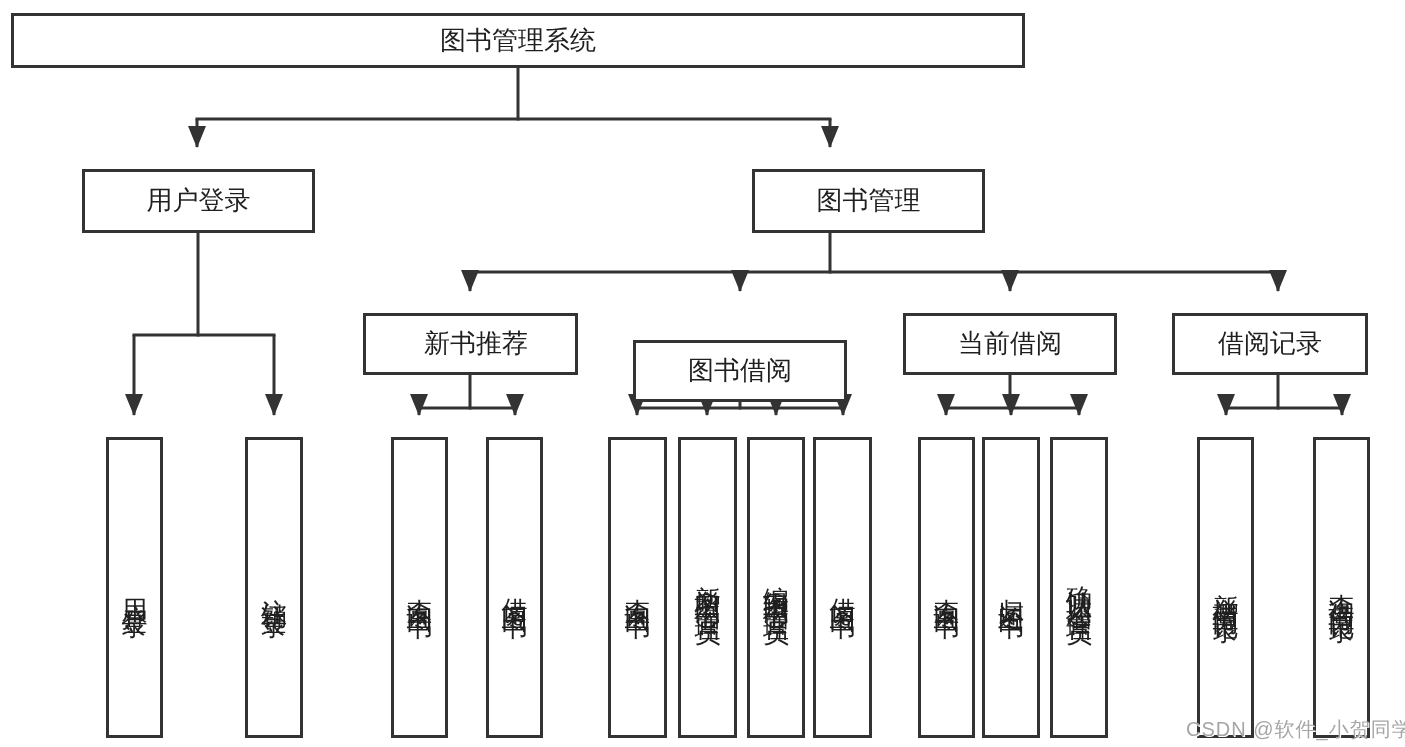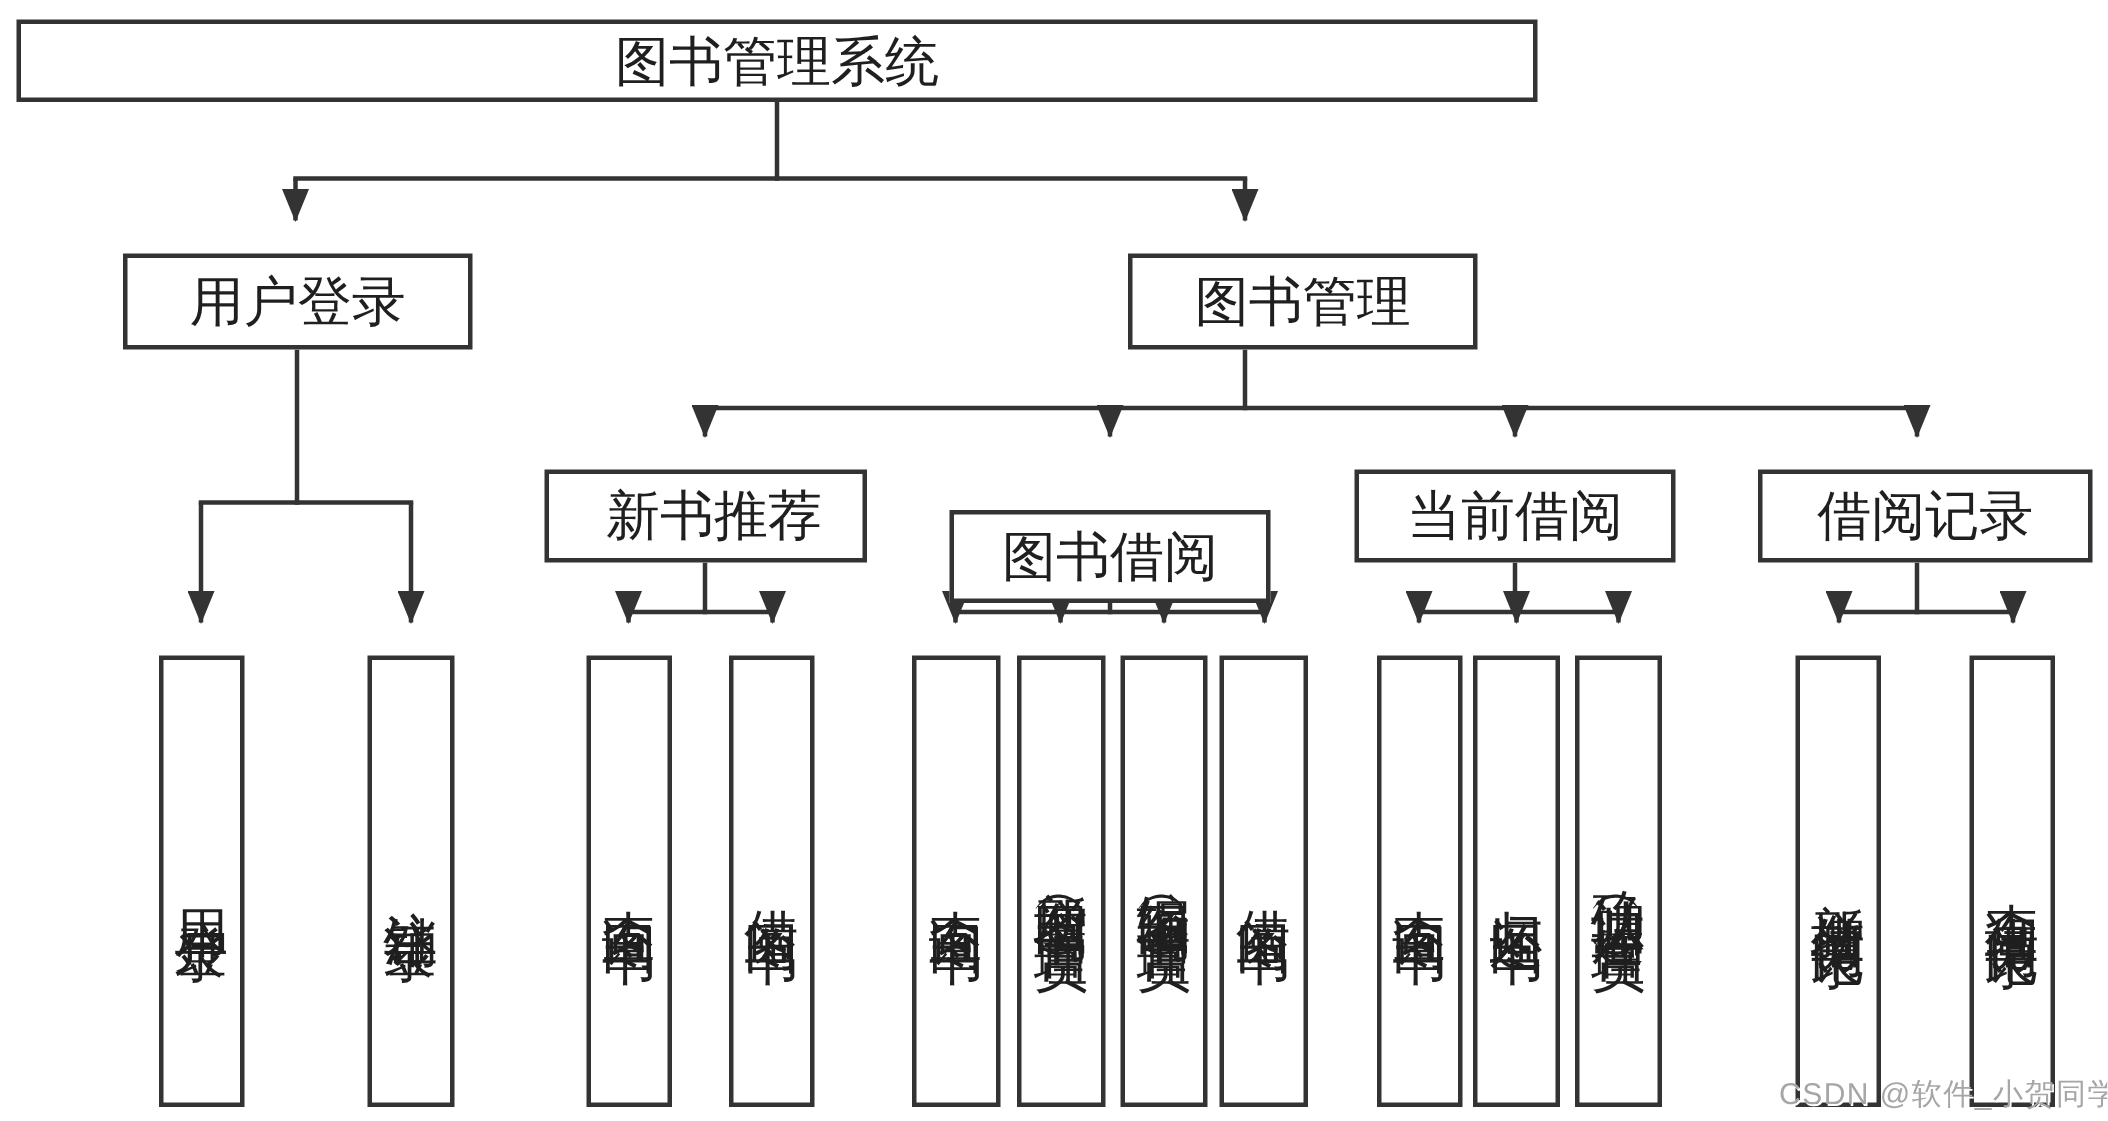--- a/index.html
+++ b/index.html
@@ -28,21 +28,21 @@
   #edges polygon, #edges marker polygon { fill: var(--line); stroke: none; }
   .box {
     position: absolute;
     box-sizing: border-box;
     background: var(--background);
     border: 3px solid var(--line);
     display: flex;
     align-items: center;
     justify-content: center;
     color: var(--text);
-    font-size: 36px;
+    font-size: 26px;
     line-height: 1.2;
     z-index: 1;
     white-space: nowrap;
   }
   .vbox {
     writing-mode: vertical-rl;
     text-orientation: mixed;
     letter-spacing: 5px;
     white-space: normal;
   }
@@ -126,21 +126,21 @@
   </svg>
 
   <div class="box" style="left:11px; top:13px; width:1014px; height:55px;">图书管理系统</div>
 
   <div class="box" style="left:82px; top:169px; width:233px; height:64px;">用户登录</div>
   <div class="box" style="left:752px; top:169px; width:233px; height:64px;">图书管理</div>
 
   <div class="box" style="left:363px; top:313px; width:215px; height:62px;padding-left:11px;">新书推荐</div>
   <div class="box" style="left:633px; top:313px; width:214px; height:62px;margin-top:27px;">图书借阅</div>
   <div class="box" style="left:903px; top:313px; width:214px; height:62px;">当前借阅</div>
-  <div class="box" style="left:1172px; top:313px; width:223px; height:62px;">借阅记录</div>
+  <div class="box" style="left:1172px; top:313px; width:196px; height:62px;">借阅记录</div>
 
   <div class="box vbox" style="left:106px; top:437px; width:57px; height:301px;">用户登录</div>
   <div class="box vbox" style="left:245px; top:437px; width:58px; height:301px;">注销登录</div>
 
   <div class="box vbox" style="left:391px; top:437px; width:57px; height:301px;">查询图书</div>
   <div class="box vbox" style="left:486px; top:437px; width:57px; height:301px;">借阅图书</div>
 
   <div class="box vbox" style="left:608px; top:437px; width:59px; height:301px;">查询图书</div>
   <div class="box vbox" style="left:678px; top:437px; width:59px; height:301px;">新增图书（管理员）</div>
   <div class="box vbox" style="left:747px; top:437px; width:58px; height:301px;">编辑图书（管理员）</div>

